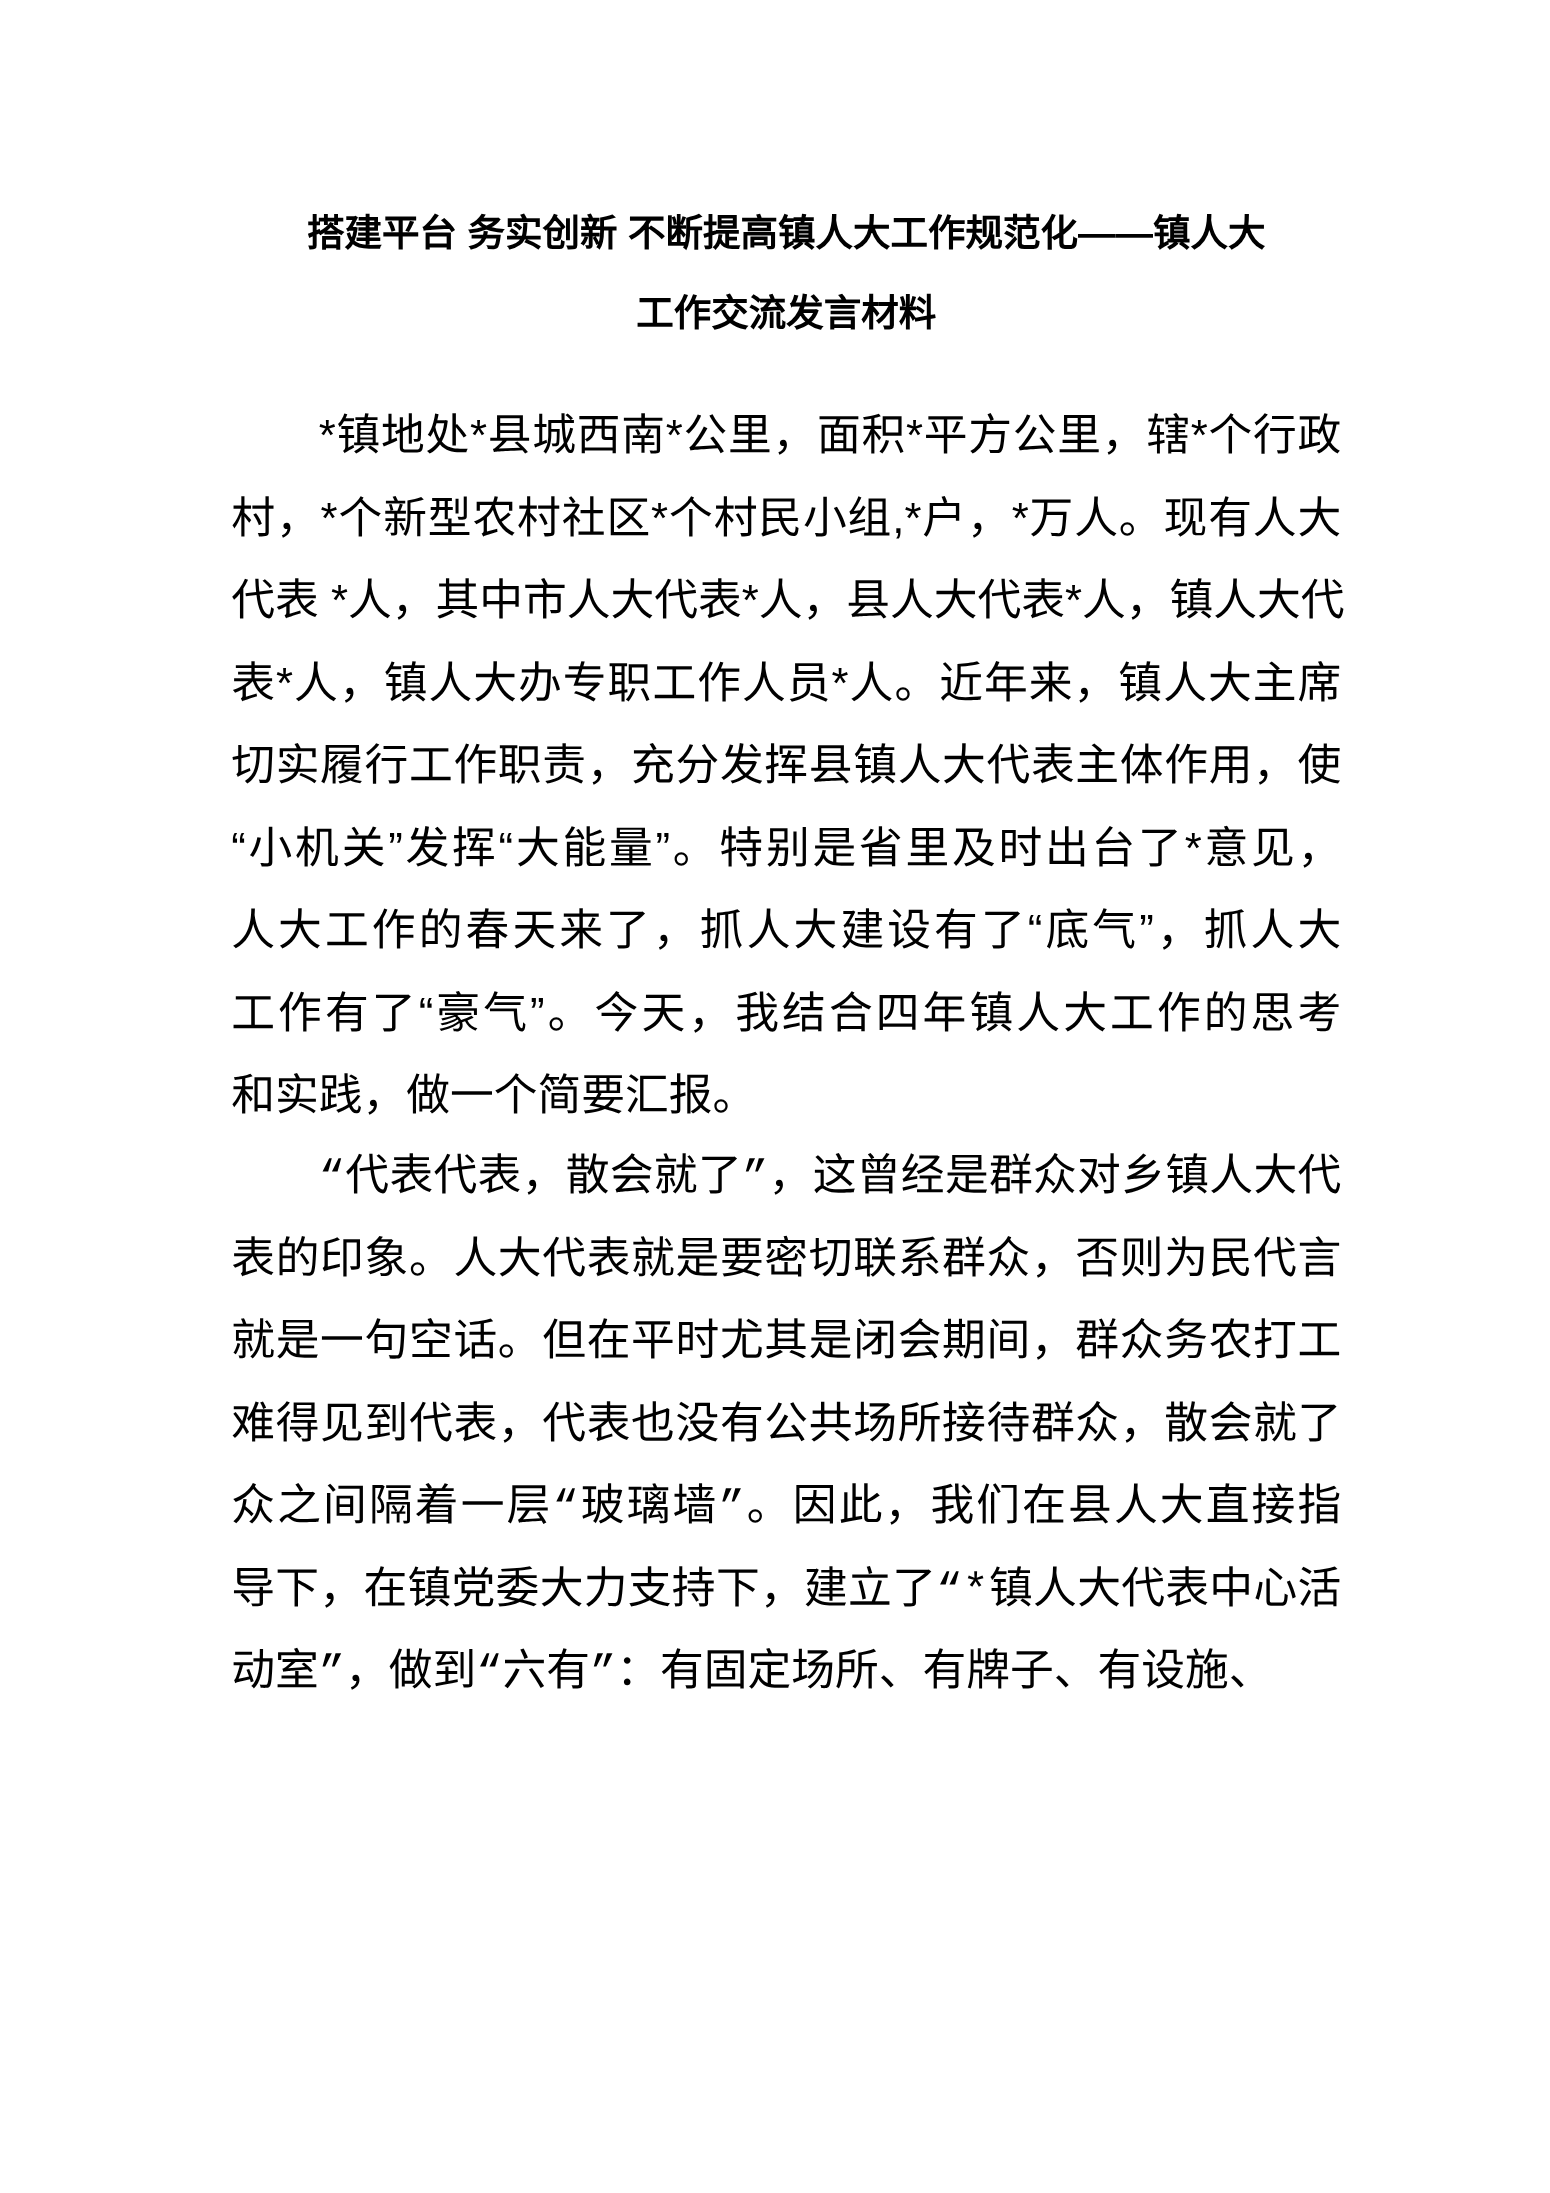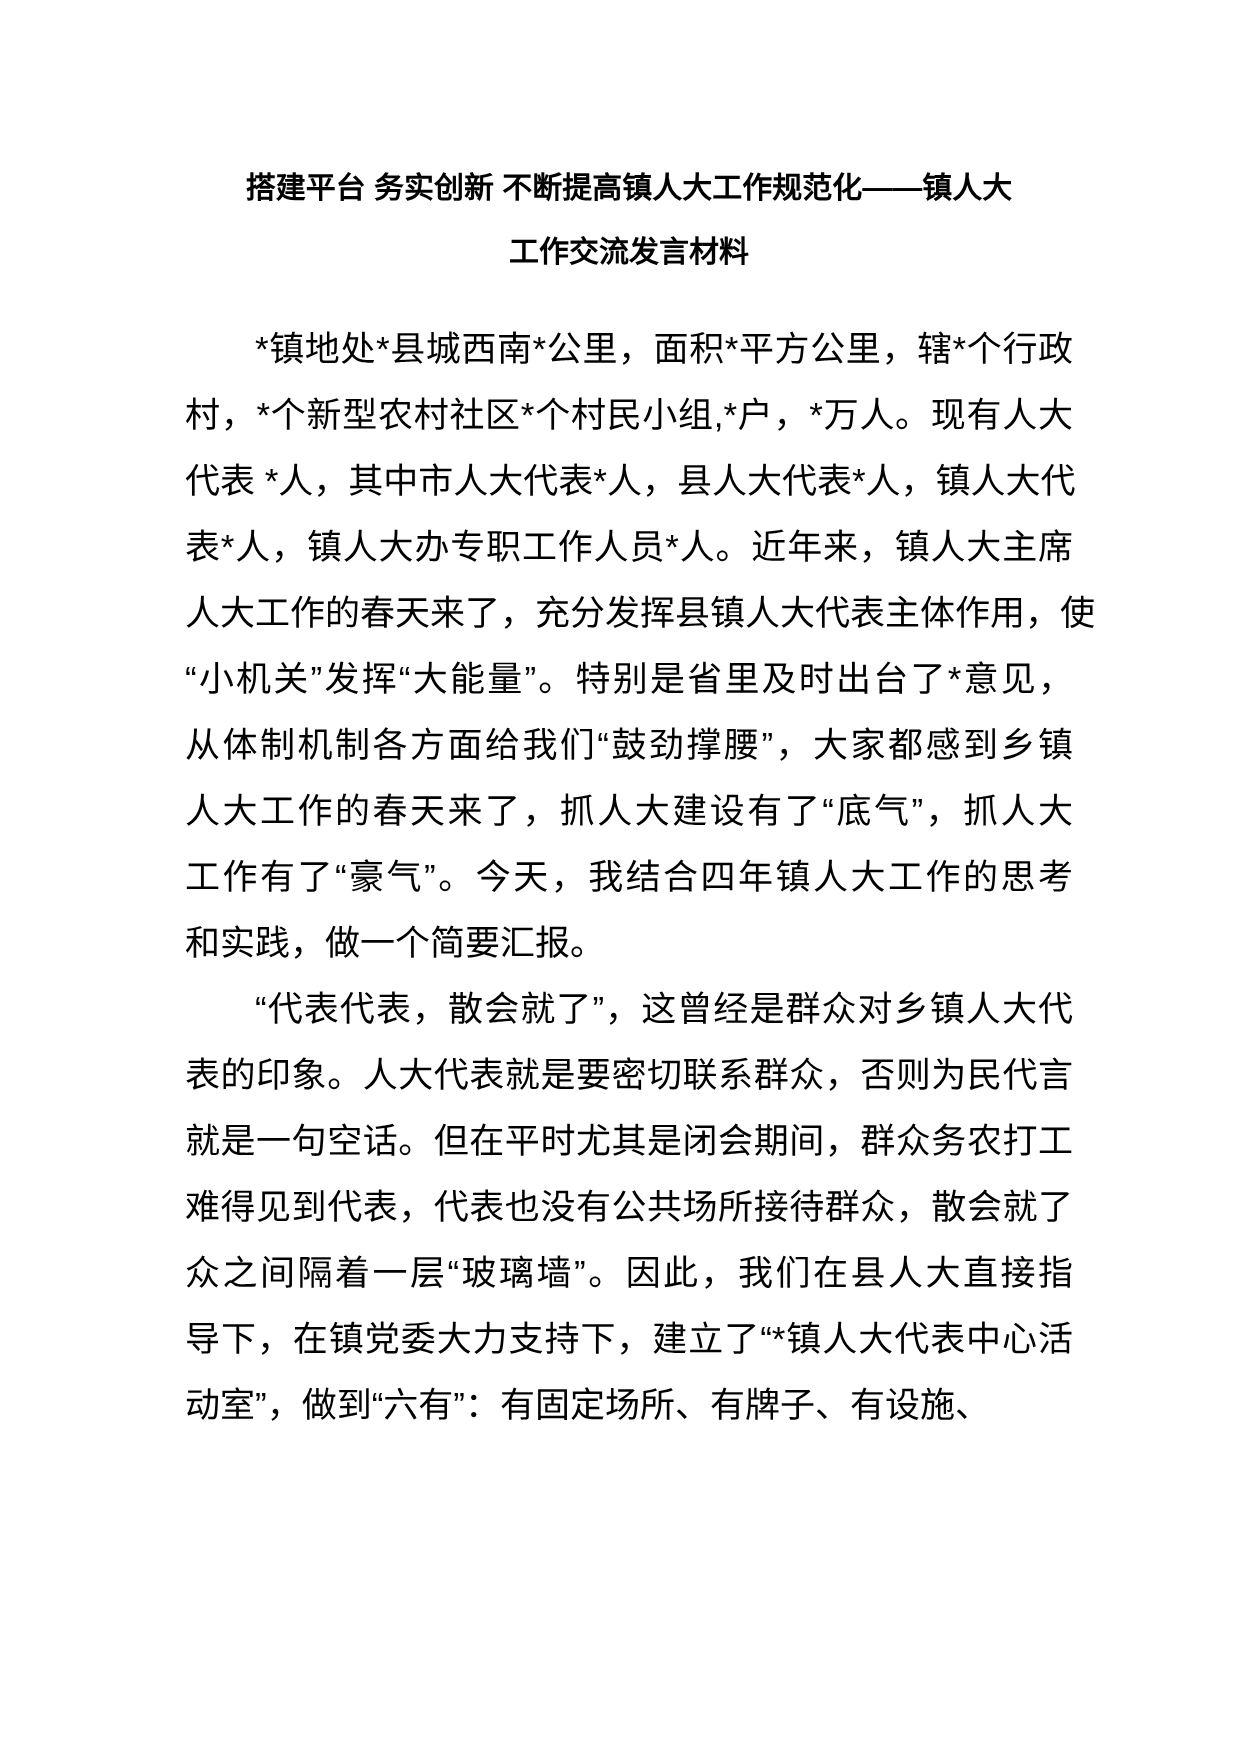--- a/index.html
+++ b/index.html
@@ -31,20 +31,21 @@
   }
   .paragraph {
     font-size: 35px;
     line-height: 66px;
   }
   .para-1 {
     margin-top: 32px;
   }
   .para-2 {
     margin-top: 0;
+    font-family: Liberation Mono, monospace;
   }
   .line {
     text-align: justify;
     text-align-last: justify;
     text-justify: inter-character;
     white-space: nowrap;
   }
   .line.indent {
     text-indent: 2em;
   }
@@ -70,23 +71,22 @@
   <div class="title">
     <div class="title-line">搭建平台 务实创新 不断提高镇人大工作规范化——镇人大</div>
     <div class="title-line">工作交流发言材料</div>
   </div>
 
   <div class="paragraph para-1">
       <div class="line indent">*镇地处*县城西南*公里，面积*平方公里，辖*个行政</div>
       <div class="line">村，*个新型农村社区*个村民小组,*户，*万人。现有人大</div>
       <div class="line">代表 *人，其中市人大代表*人，县人大代表*人，镇人大代</div>
       <div class="line">表*人，镇人大办专职工作人员*人。近年来，镇人大主席</div>
-      <div class="line">人大工作的春天来了，充分发挥县镇人大代表主体作用，使</div>
+      <div class="line">切实履行工作职责，充分发挥县镇人大代表主体作用，使</div>
       <div class="line">“小机关”发挥“大能量”。特别是省里及时出台了*意见，</div>
-      <div class="line">从体制机制各方面给我们“鼓劲撑腰”，大家都感到乡镇</div>
       <div class="line">人大工作的春天来了，抓人大建设有了“底气”，抓人大</div>
       <div class="line">工作有了“豪气”。今天，我结合四年镇人大工作的思考</div>
       <div class="line line-last">和实践，做一个简要汇报。</div>
     </div>
 
 
   <div class="paragraph para-2">
       <div class="line indent">“代表代表，散会就了”，这曾经是群众对乡镇人大代</div>
       <div class="line">表的印象。人大代表就是要密切联系群众，否则为民代言</div>
       <div class="line">就是一句空话。但在平时尤其是闭会期间，群众务农打工</div>

